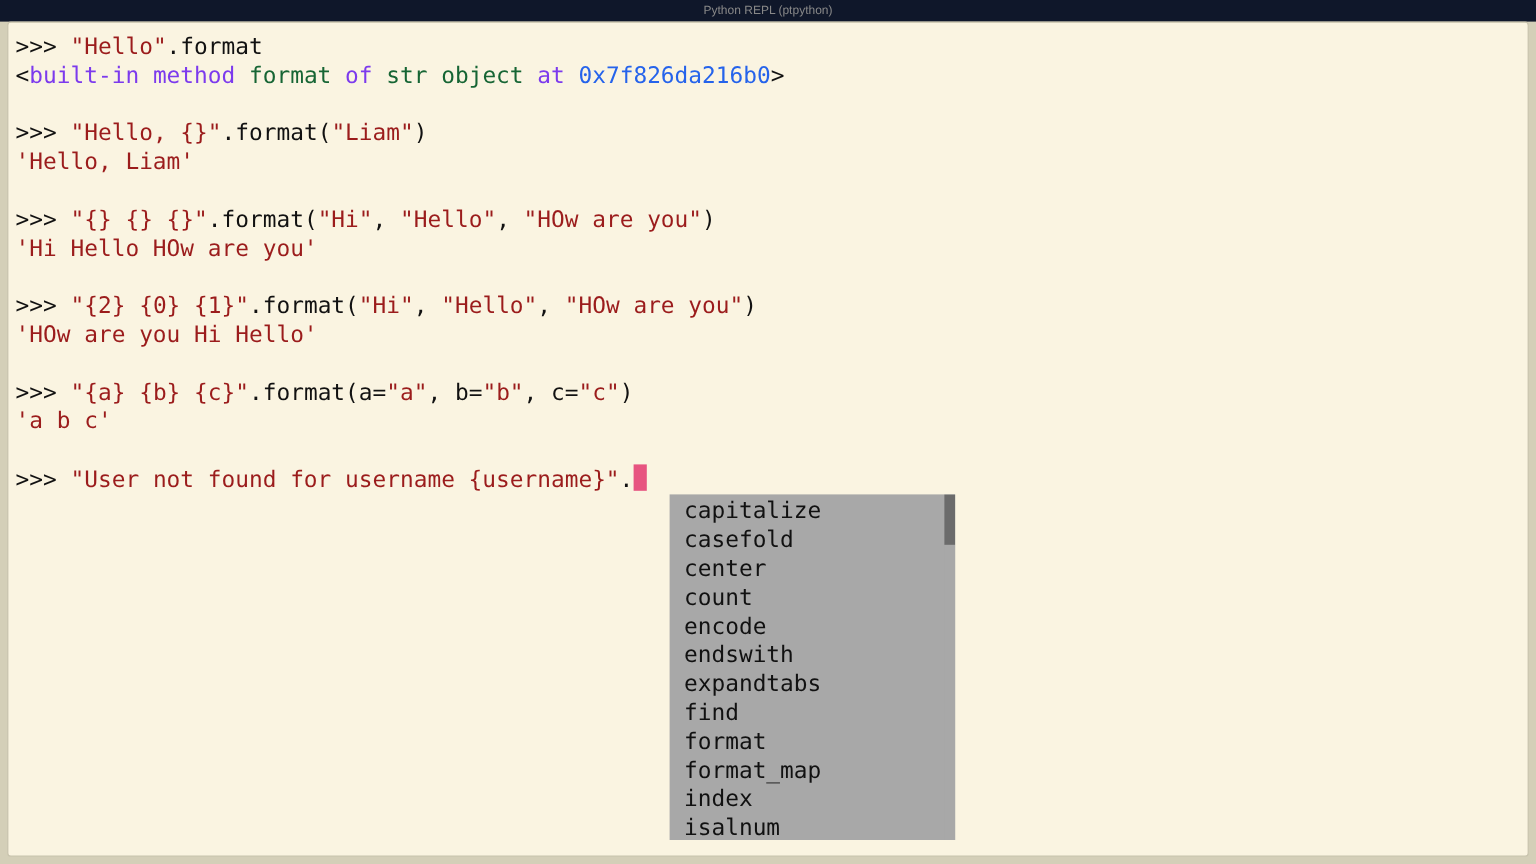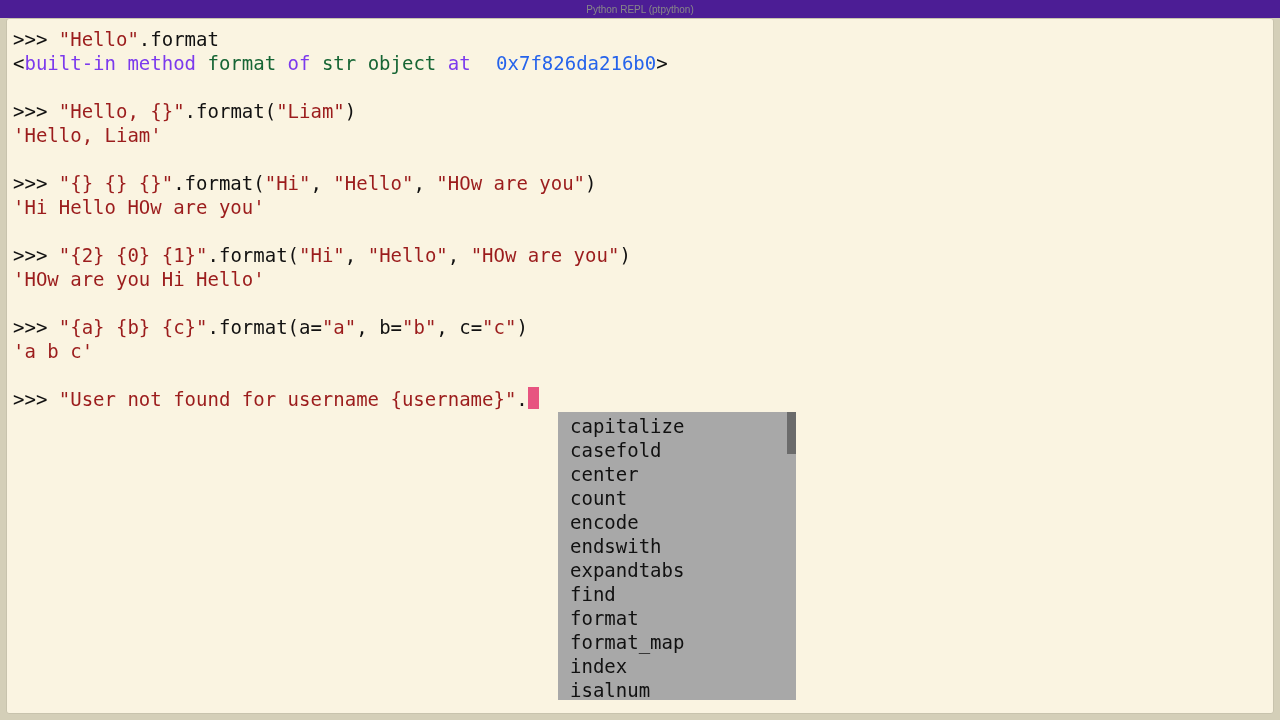--- a/index.html
+++ b/index.html
@@ -7,21 +7,21 @@
     width: 1280px;
     height: 720px;
     background: #d4cfb8;
     font-family: "DejaVu Sans Mono", "Menlo", "Consolas", monospace;
     overflow: hidden;
     display: flex;
     flex-direction: column;
   }
   .titlebar {
     height: 18px;
-    background: #4c1d95;
+    background: #0f172a;
     display: flex;
     align-items: center;
     justify-content: center;
     font-size: 10px;
     color: #888;
     font-family: -apple-system, sans-serif;
   }
   .terminal {
     flex: 1;
     margin: 0 6px 6px 6px;
@@ -34,21 +34,21 @@
     white-space: pre;
     color: #111;
     position: relative;
     overflow: hidden;
   }
   .prompt { color: #111; }
   .str    { color: #9b1c1c; }
   .func   { color: #111; }
   .kw     { color: #7c3aed; }
   .kw2    { color: #166534; }
-  .addr   { color: #2563eb; margin-left: 14px; }
+  .addr   { color: #2563eb; }
   .obj    { color: #111; }
   .paren  { color: #111; }
   .cursor {
     display: inline-block;
     width: 11px;
     height: 22px;
     background: #e75480;
     vertical-align: -3px;
   }
   .popup {

